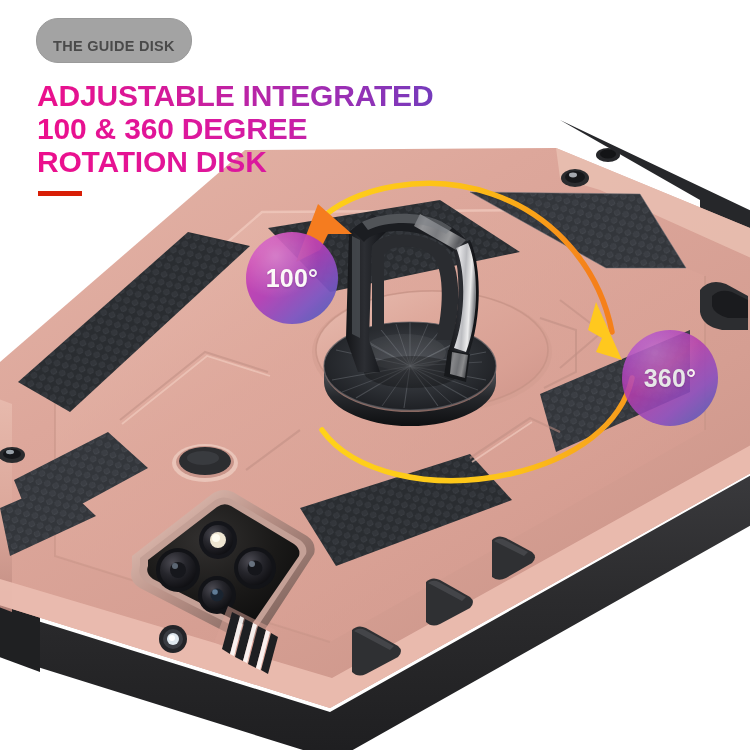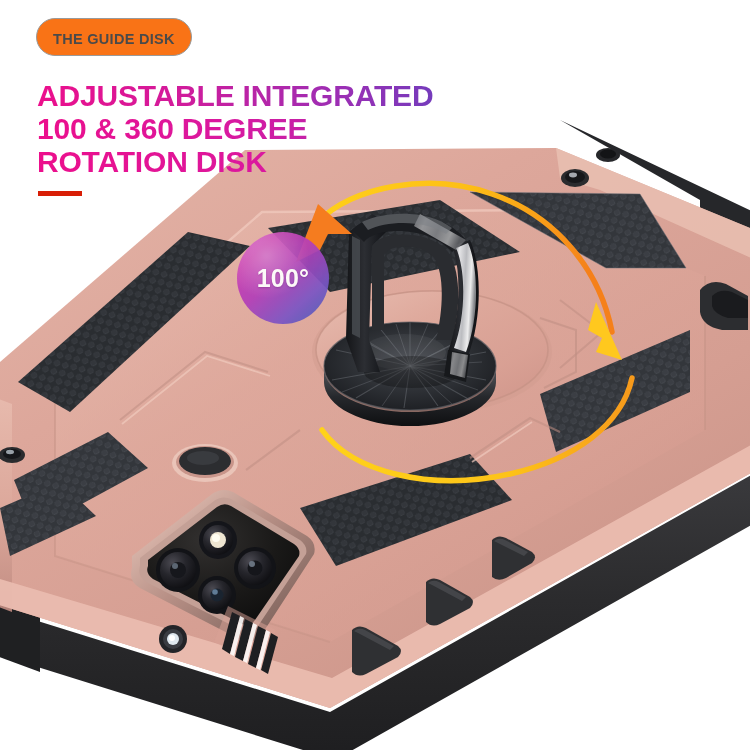--- a/index.html
+++ b/index.html
@@ -8,22 +8,22 @@
   body { font-family:"Liberation Sans", sans-serif; -webkit-font-smoothing:antialiased; }
 
   #stage { position:relative; width:750px; height:750px; background:#ffffff; overflow:hidden; }
 
   
   #header { position:absolute; left:0; top:0; width:750px; height:215px; z-index:40; }
 
   .badge {
     position:absolute; left:36px; top:18px;
     border:1.6px solid #9a9a9a; border-radius:22px;
-    padding:13px 16px 8px 16px;
-    background:#f97316;
+    padding:20px 16px 8px 16px;
+    background:#a3a3a3;
     display:inline-flex; align-items:flex-end;
   }
   .badge-text {
     font-size:14.5px; font-weight:bold; color:#4a4a4a;
     letter-spacing:0.3px; white-space:nowrap; line-height:1;
   }
 
   .headline { position:absolute; left:37px; top:62px; width:640px;margin-top:17px; }
   .hl-line {
     font-size:30px; font-weight:bold; line-height:33px;
@@ -52,21 +52,21 @@
   .bubble {
     position:absolute; border-radius:50%;
     display:flex; align-items:center; justify-content:center;
     z-index:30;
   }
   .bubble span {
     color:#ffffff; font-weight:bold; letter-spacing:0.2px;
     text-shadow:0 1px 2px rgba(60,10,80,.28);
   }
   #bubble-100 {
-    left:237px; top:232px; width:92px; height:92px;
+    left:246px; top:232px; width:92px; height:92px;
     background:
       radial-gradient(circle at 32% 26%, rgba(255,255,255,.30) 0%, rgba(255,255,255,0) 46%),
       linear-gradient(138deg,#d957c4 0%, #c83fb3 22%, #b23fb8 46%, #7b55c4 74%, #4461b8 100%);
     opacity:.93;
   }
   #bubble-100 span { font-size:25px; }
   #bubble-360 {
     left:622px; top:330px; width:96px; height:96px;
     background:
       radial-gradient(circle at 34% 24%, rgba(255,255,255,.26) 0%, rgba(255,255,255,0) 48%),
@@ -455,20 +455,23 @@
           <path d="M 596 302 L 622 360 L 596 352 L 602 338 L 588 330 Z" fill="#ffc81e"></path>
         </g>
 
       </g>
     </svg>
   </div>
 
   <div id="bubble-100" class="bubble">
     <span>100°</span>
   </div>
+  <div id="bubble-360" class="bubble">
+    <span>360°</span>
+  </div>
 
   <div id="header">
     <div class="badge">
       <span class="badge-text">THE GUIDE DISK</span>
     </div>
 
     <div class="headline">
       <div class="hl-line l1">ADJUSTABLE INTEGRATED</div>
       <div class="hl-line l2">100 &amp; 360 DEGREE</div>
       <div class="hl-line l3">ROTATION DISK</div>

